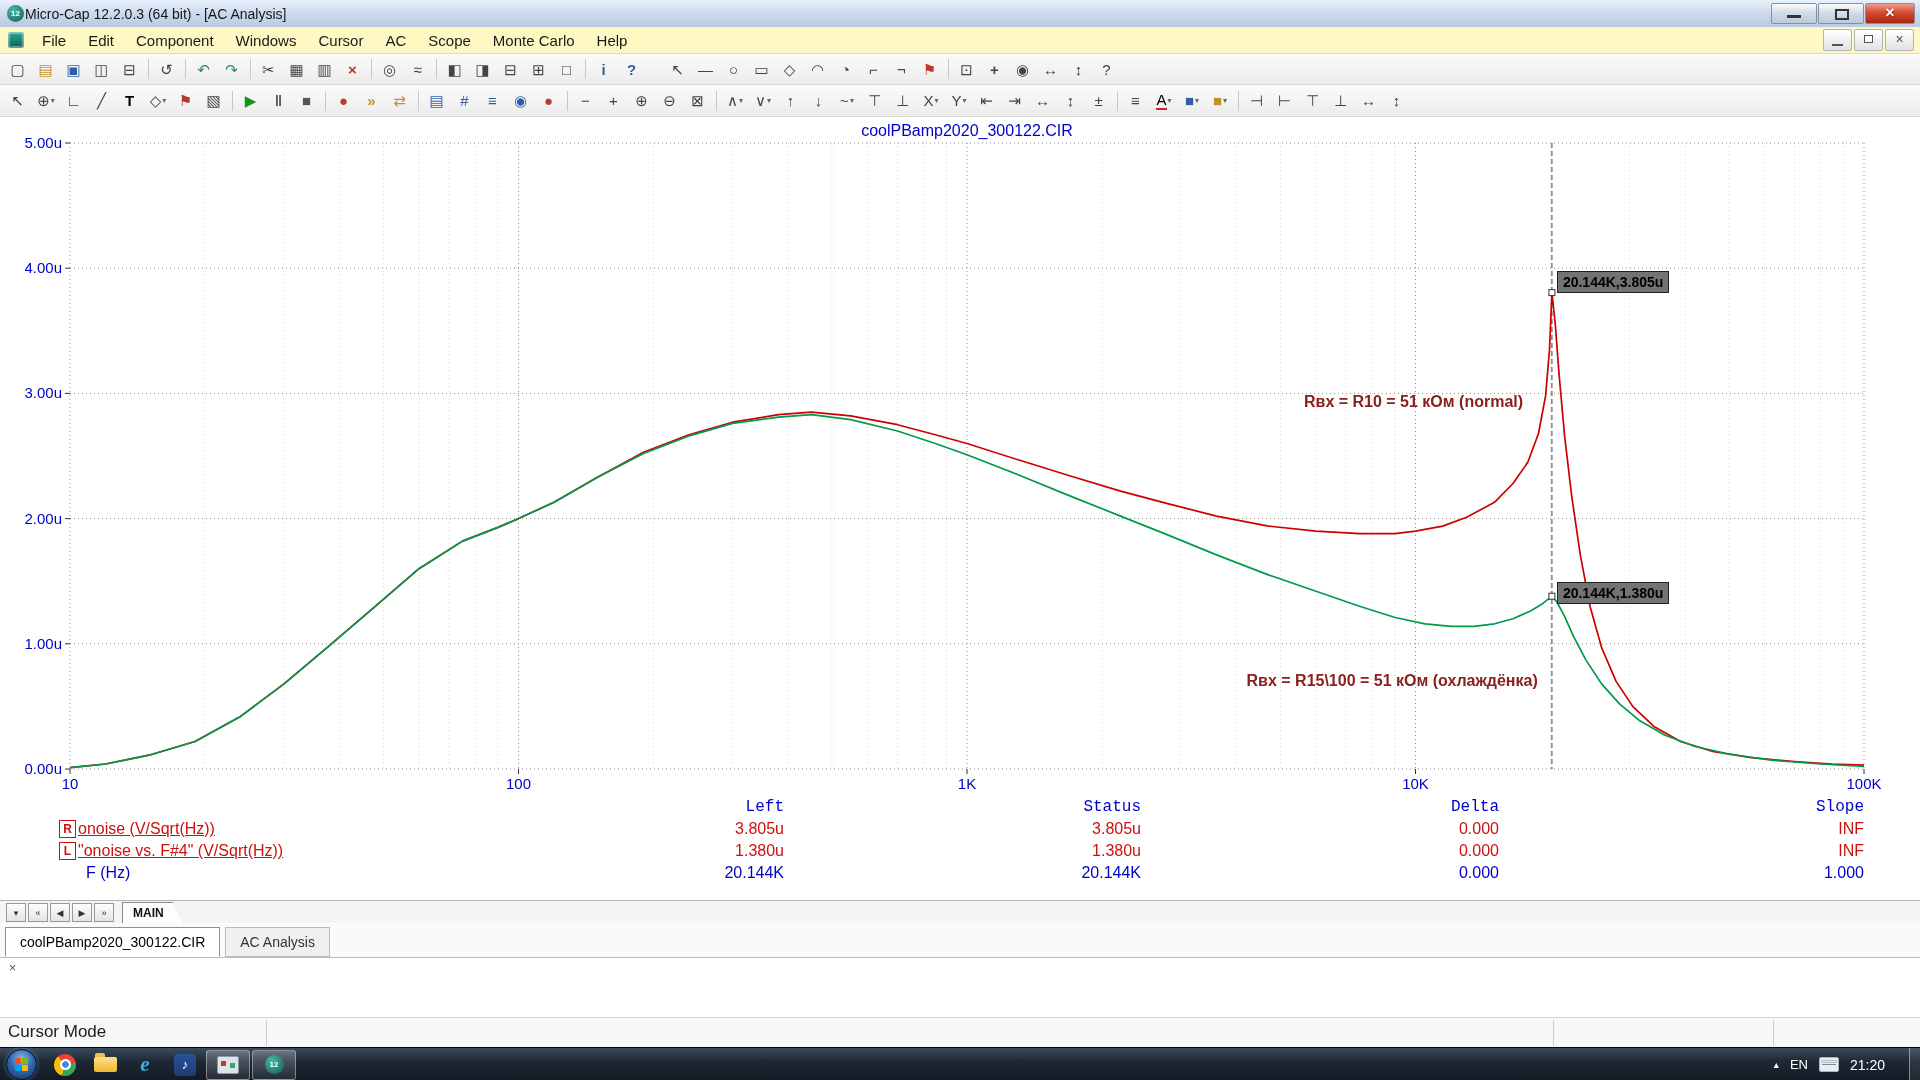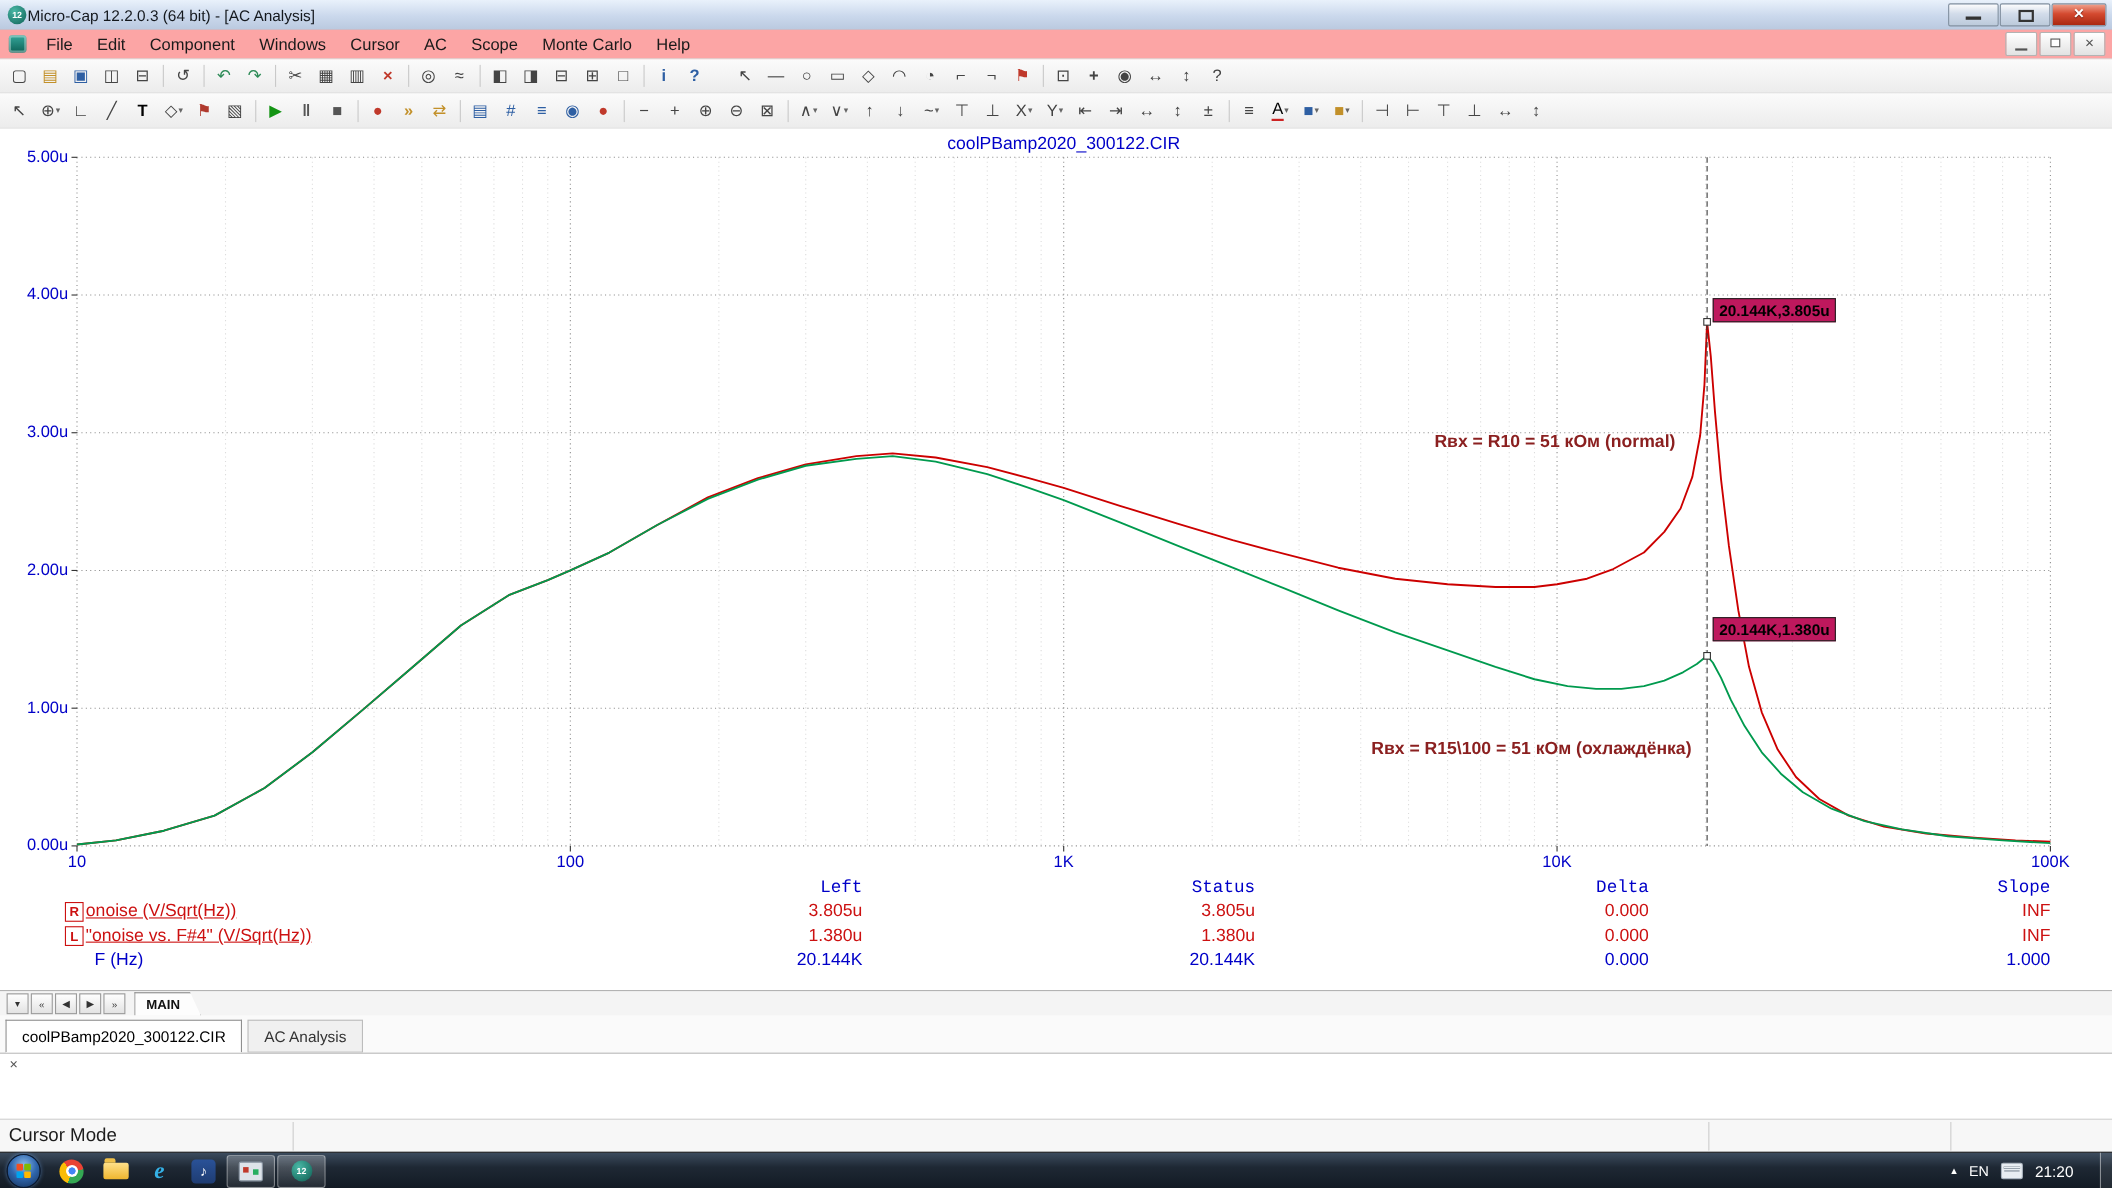--- a/index.html
+++ b/index.html
@@ -17,21 +17,21 @@
   #win-controls{position:absolute;right:5px;top:3px;display:flex;gap:1px;}
   .wbtn{width:44px;height:19px;border:1px solid #82909f;border-radius:2px;position:relative;
     background:linear-gradient(#fdfdfd,#d2dcea 45%,#bccadb);}
   .wbtn.close{width:48px;background:linear-gradient(#f0a18d,#d44a30 45%,#a92810);}
   .wbtn.min::after{content:"";position:absolute;left:15px;right:15px;bottom:5px;height:3px;background:#333;}
   .wbtn.max::after{content:"";position:absolute;left:16px;top:5px;width:10px;height:7px;border:2px solid #333;}
   .wbtn.close::after{content:"\00d7";position:absolute;inset:0;color:#fff;font-size:16px;font-weight:bold;
     text-align:center;line-height:18px;text-shadow:0 1px 1px #6b170a;}
 
   
-  #menubar{position:absolute;top:27px;left:0;right:0;height:26px;background:#fca5a5;
+  #menubar{position:absolute;top:27px;left:0;right:0;height:26px;background:#fef9c3;
     border-bottom:1px solid #dadada;display:flex;align-items:center;}
   .mdi-doc-icon{width:16px;height:16px;margin:0 7px 0 8px;border-radius:3px;
     background:linear-gradient(#35a79b,#0d6156);box-shadow:inset 0 0 0 2px rgba(255,255,255,.35);}
   .menu-item{font-size:15px;color:#1a1a1a;padding:0 11px;height:100%;display:flex;align-items:center;}
   #mdi-controls{position:absolute;right:6px;top:2px;display:flex;gap:2px;}
   .mdibtn{width:27px;height:20px;border:1px solid #b3b3b3;border-radius:2px;position:relative;
     background:linear-gradient(#ffffff,#e2e2e2);}
   .mdibtn.min::after{content:"";position:absolute;left:8px;right:8px;bottom:4px;height:2px;background:#555;}
   .mdibtn.restore::after{content:"";position:absolute;left:9px;top:5px;width:7px;height:6px;border:1px solid #555;background:#fff;}
   .mdibtn.close::after{content:"\00d7";position:absolute;inset:0;color:#555;font-size:14px;text-align:center;line-height:18px;}
@@ -50,21 +50,21 @@
   .tspace{width:18px;height:26px;flex:none;}
   .font-a .g{border-bottom:2px solid #cc2222;padding-bottom:1px;}
 
   
   #chart-area{position:absolute;top:117px;left:0;width:1920px;height:783px;background:#fff;}
   #plot-title{position:absolute;left:70px;width:1794px;top:5px;text-align:center;
     font-size:16px;color:#0000c8;}
   #plot{position:absolute;left:70px;top:26px;overflow:visible;}
   .ylab{position:absolute;left:0;width:62px;text-align:right;font-size:15px;color:#0000c8;}
   .xlab{position:absolute;top:658px;width:60px;text-align:center;font-size:15px;color:#0000c8;}
-  .cursor-label{position:absolute;height:20px;line-height:20px;background:#be185d;border:1px solid #222;
+  .cursor-label{position:absolute;height:20px;line-height:20px;background:#737373;border:1px solid #222;
     color:#000;font-size:14px;font-weight:600;padding:0 5px;white-space:nowrap;}
   .annot{position:absolute;transform:translate(-50%,-50%);font-size:16px;font-weight:600;
     color:#8b2020;white-space:nowrap;}
 
   
   .rrow{position:absolute;left:0;right:0;height:22px;font-size:16px;line-height:22px;}
   #rhead{top:679px;font-family:Liberation Mono, monospace;} #rrow1{top:701px;} #rrow2{top:723px;} #rrow3{top:745px;}
   .rtag{position:absolute;left:59px;top:2px;width:15px;height:16px;border:1px solid #cc1111;color:#cc1111;
     font-size:12px;font-weight:bold;text-align:center;line-height:16px;}
   .rlabel{position:absolute;left:78px;white-space:nowrap;}
@@ -792,21 +792,21 @@
       <div class="ylab" style="top:267.40000000000003px">3.00u</div>
       <div class="ylab" style="top:392.6px">2.00u</div>
       <div class="ylab" style="top:517.8px">1.00u</div>
       <div class="ylab" style="top:643px">0.00u</div>
       <div class="xlab" style="left:40px">10</div>
       <div class="xlab" style="left:488.5px">100</div>
       <div class="xlab" style="left:937px">1K</div>
       <div class="xlab" style="left:1385.5px">10K</div>
       <div class="xlab" style="left:1834px">100K</div>
       <div class="cursor-label" style="left:1556.9093521745588px; top:153.61399999999998px">20.144K,3.805u</div>
-      <div class="cursor-label" style="left:1556.9093521745588px; top:444px">20.144K,1.380u</div>
+      <div class="cursor-label" style="left:1556.9093521745588px; top:465px">20.144K,1.380u</div>
       <div class="annot" style="left:1413.542384777001px; top:285.16399999999993px">Rвх = R10 = 51 кОм (normal)</div>
       <div class="annot" style="left:1392.1437434945292px; top:564.36px">Rвх = R15\100 = 51 кОм (охлаждёнка)</div>
     </div>
 
   <div id="main-strip">
     <div id="nav-btns">
 
         <div class="navbtn">
           <span>▾</span>
         </div>

